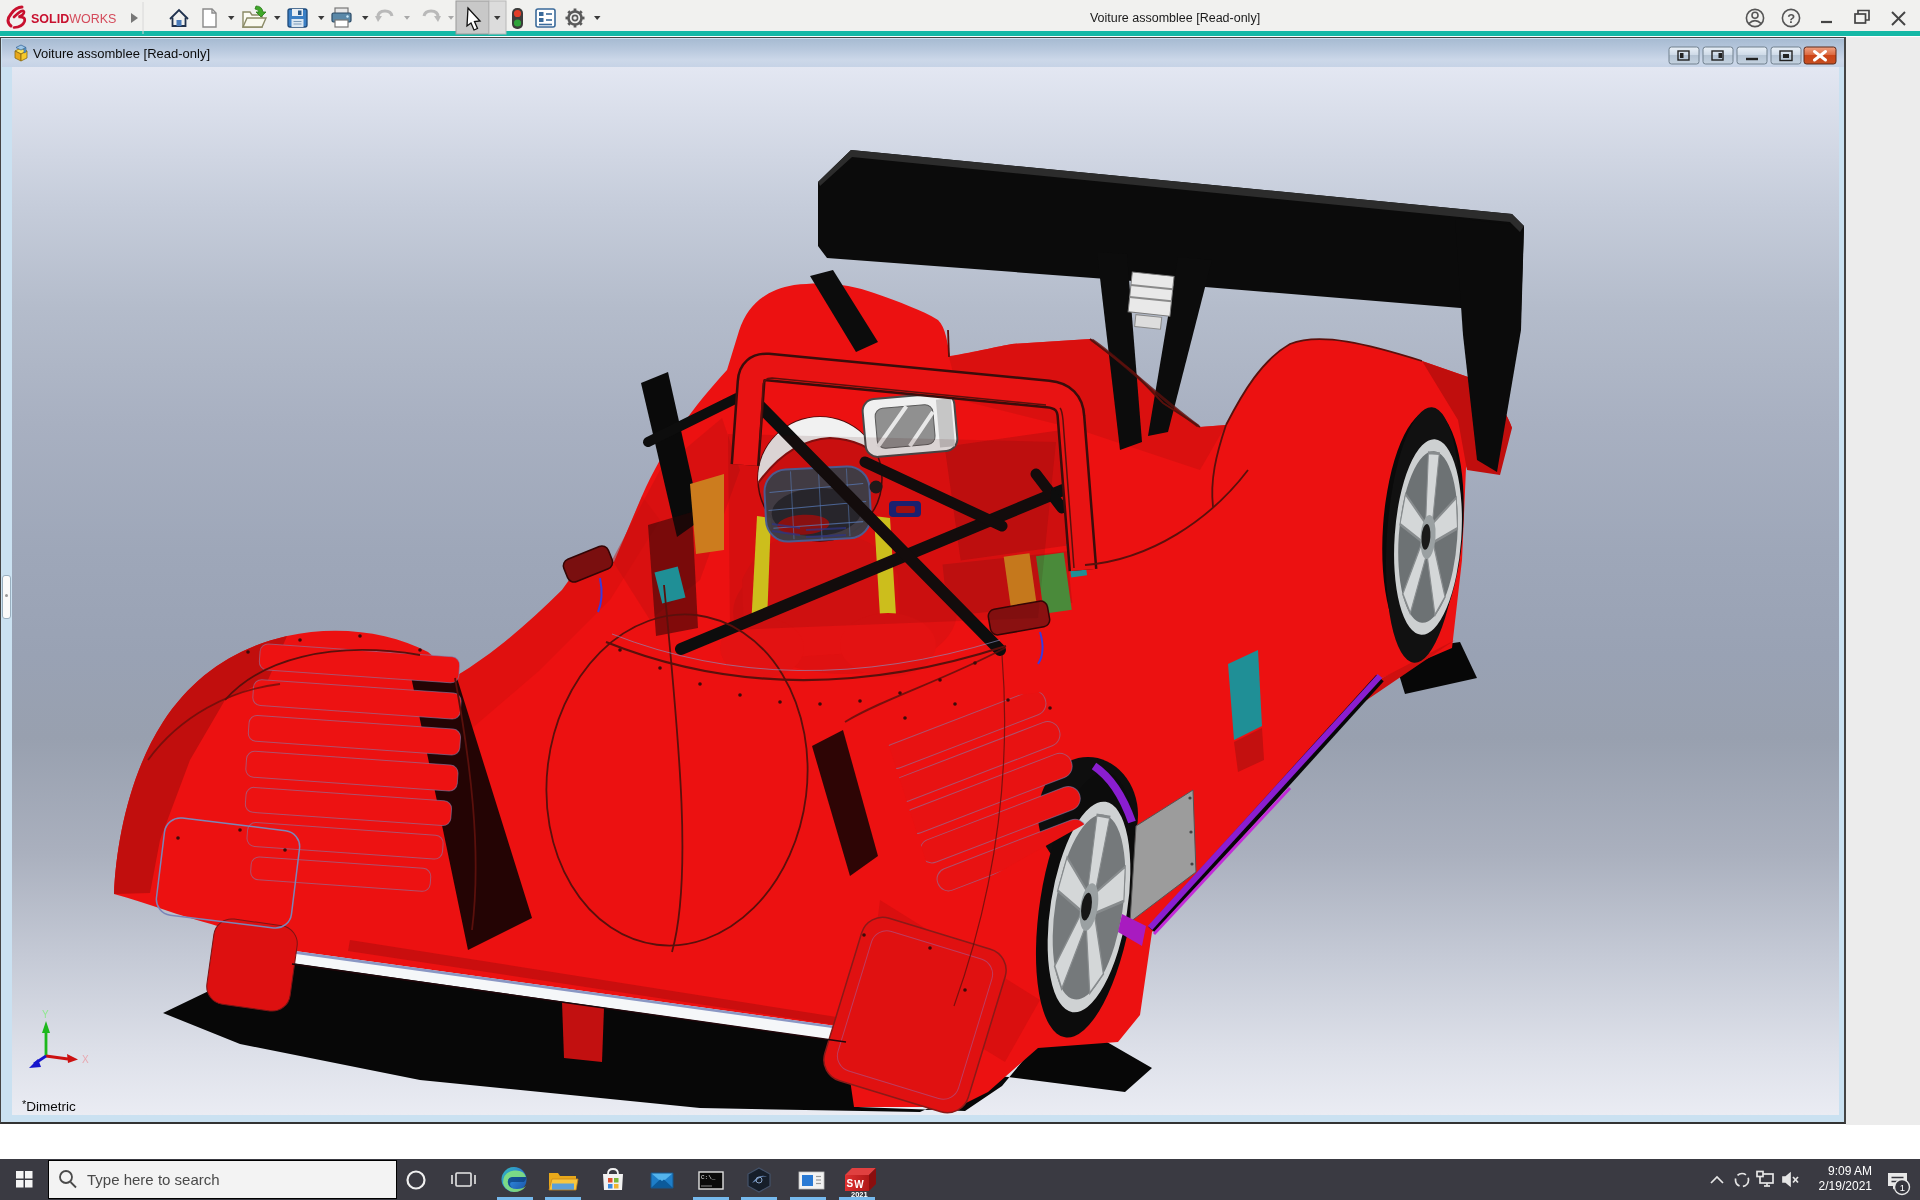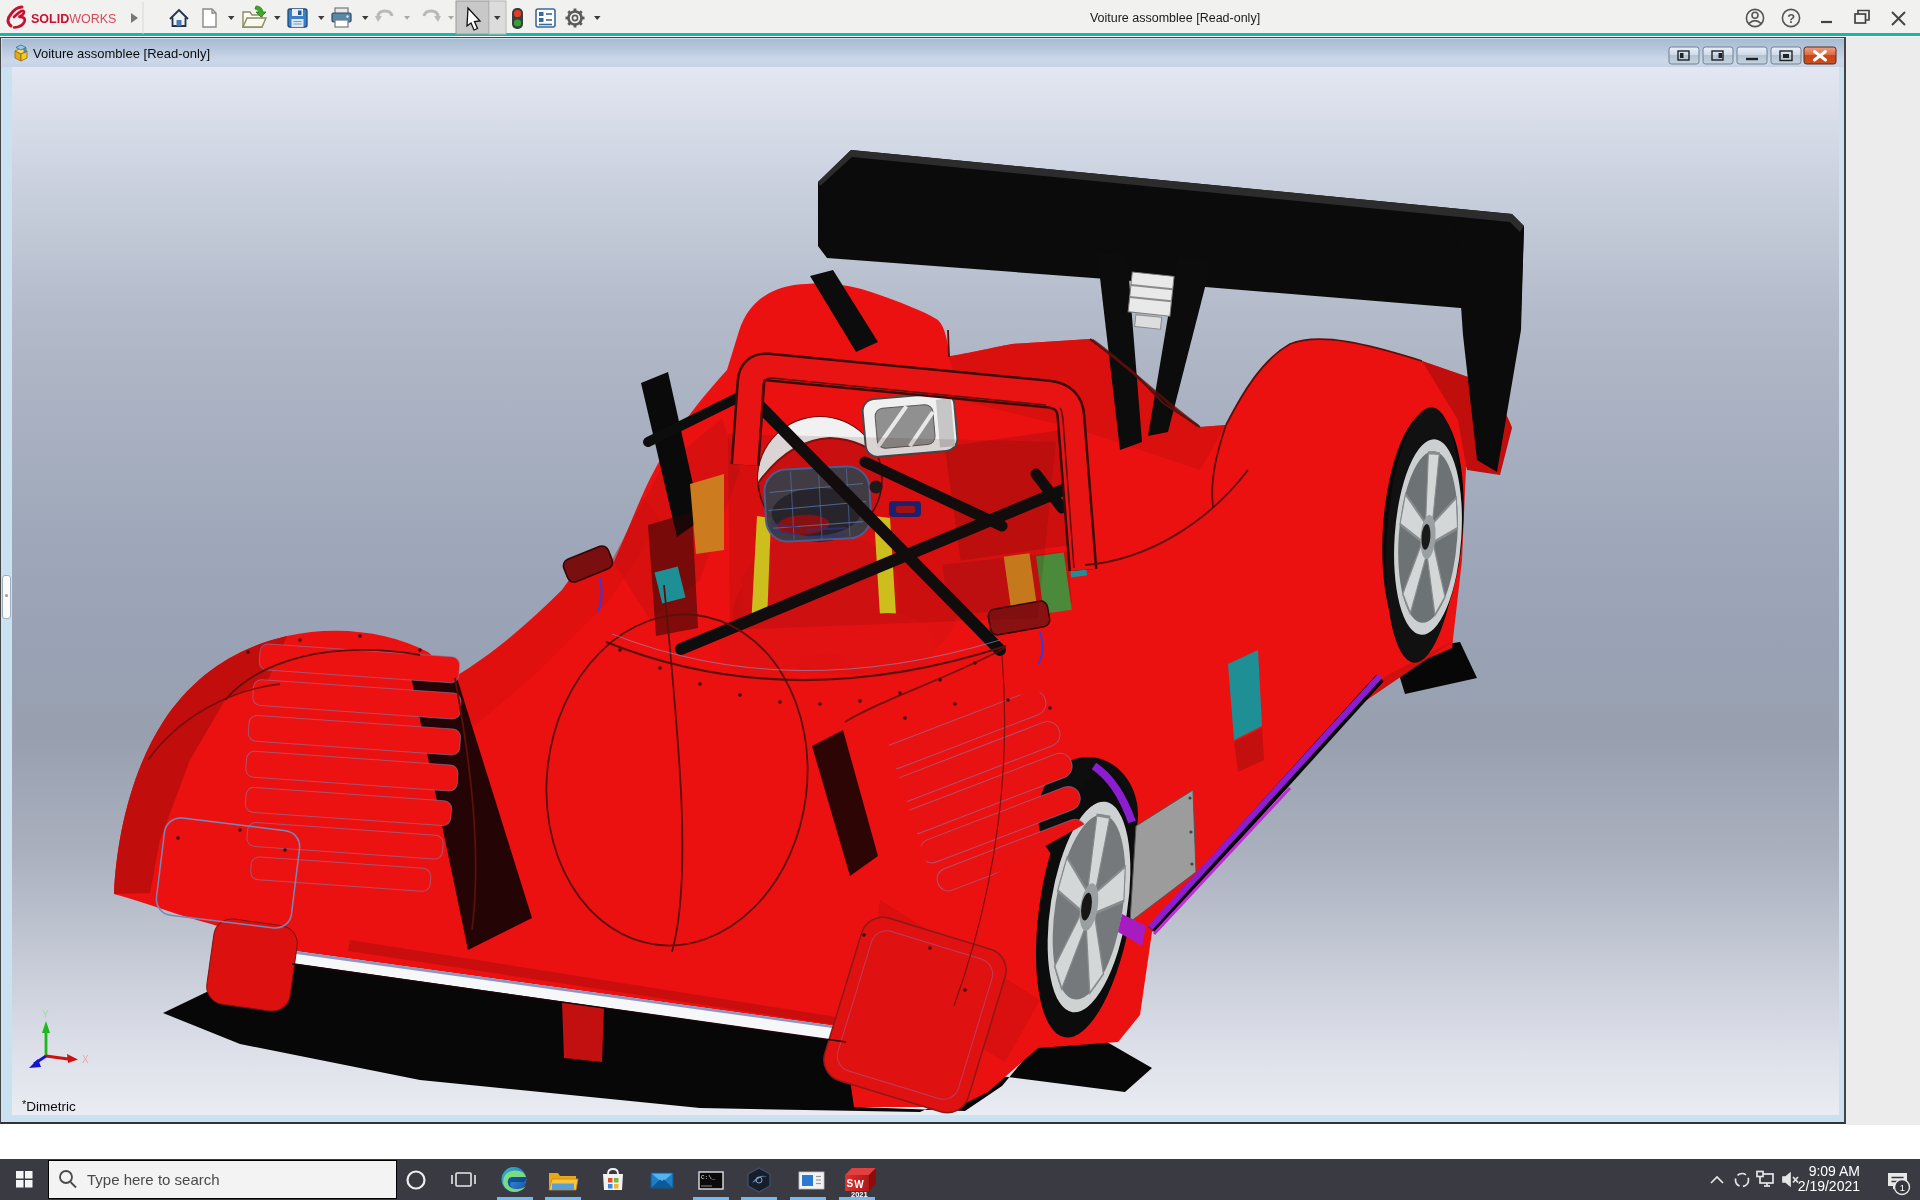--- a/index.html
+++ b/index.html
@@ -1,36 +1,36 @@
 <!DOCTYPE html>
 <html><head>
 <meta charset="utf-8">
 <style>
   * { margin:0; padding:0; box-sizing:border-box; }
   html,body { width:1920px; height:1200px; overflow:hidden; font-family:"Liberation Sans", sans-serif; background:#ffffff; }
   .abs { position:absolute; }
   
-  #topbar { position:absolute; left:0; top:0; width:1920px; height:36px; background:#f1f1ef; border-bottom:3px solid #14b8a6; z-index:30; }
+  #topbar { position:absolute; left:0; top:0; width:1920px; height:36px; background:#f1f1ef; border-bottom:5px solid #14b8a6; z-index:30; }
   #apptitle { position:absolute; top:11px; left:1040px; width:270px; text-align:center; font-size:12.5px; color:#1a1a1a; }
   
   #win { position:absolute; left:0; top:37px; width:1846px; height:1087px; z-index:10; background:#cae1f1; border:1px solid #444; border-bottom:2px solid #333; border-right:2px solid #444; }
   #wtitle { position:absolute; left:1px; top:1px; width:1842px; height:28px;
      background:linear-gradient(180deg,#a7bbd2 0%,#b9c9de 40%,#ccd8e9 75%,#c6d3e6 100%); }
   #wtitle .txt { position:absolute; left:31px; top:7px; font-size:13px; color:#0c0c0c; }
   #viewport { position:absolute; left:11px; top:29px; width:1827px; height:1048px;
      background:linear-gradient(180deg,#e3e7f2 0%,#c6cddb 13%,#b4bccb 23%,#a8b0c1 34%,#9ea7b9 46%,#99a2b4 56%,#98a0af 64%,#aab0be 75%,#c5cad6 85%,#dde0e9 94%,#eaecf3 100%); }
   #carsvg { position:absolute; left:0px; top:0px; width:1920px; height:1200px; z-index:15; pointer-events:none; }
   
   #below { position:absolute; left:0; top:1125px; width:1920px; height:34px; background:#ffffff; z-index:5; }
   #rightgap { position:absolute; left:1846px; top:37px; width:74px; height:1088px; background:#ececec; z-index:5; }
   
   #taskbar { position:absolute; left:0; top:1159px; width:1920px; height:41px; background:#3a3a42; z-index:40; }
   #search { position:absolute; left:48px; top:1px; width:349px; height:39px; background:#f3f3f3; border:1px solid #000000; }
   #search span { position:absolute; left:38px; top:10px; font-size:15px; color:#4a4a4a; }
-  #clock { position:absolute; right:60px; top:5px; text-align:right; color:#ffffff; font-size:14px; line-height:15px; }
+  #clock { position:absolute; right:48px; top:5px; text-align:right; color:#ffffff; font-size:12px; line-height:15px; }
   .dim { position:absolute; left:21px; top:1060px; z-index:16; font-weight:normal; font-size:13.5px; color:#0a0a0a; }
 </style>
 </head>
 <body>
 
 <div id="topbar">
   <svg class="abs" style="left:0;top:0" width="620" height="36" viewBox="0 0 620 36">
 
     <g fill="none" stroke="#c8102e" stroke-linecap="round">
       <path d="M11 26 Q5 21 11 14 Q16 7 22 7" stroke-width="3"></path>

